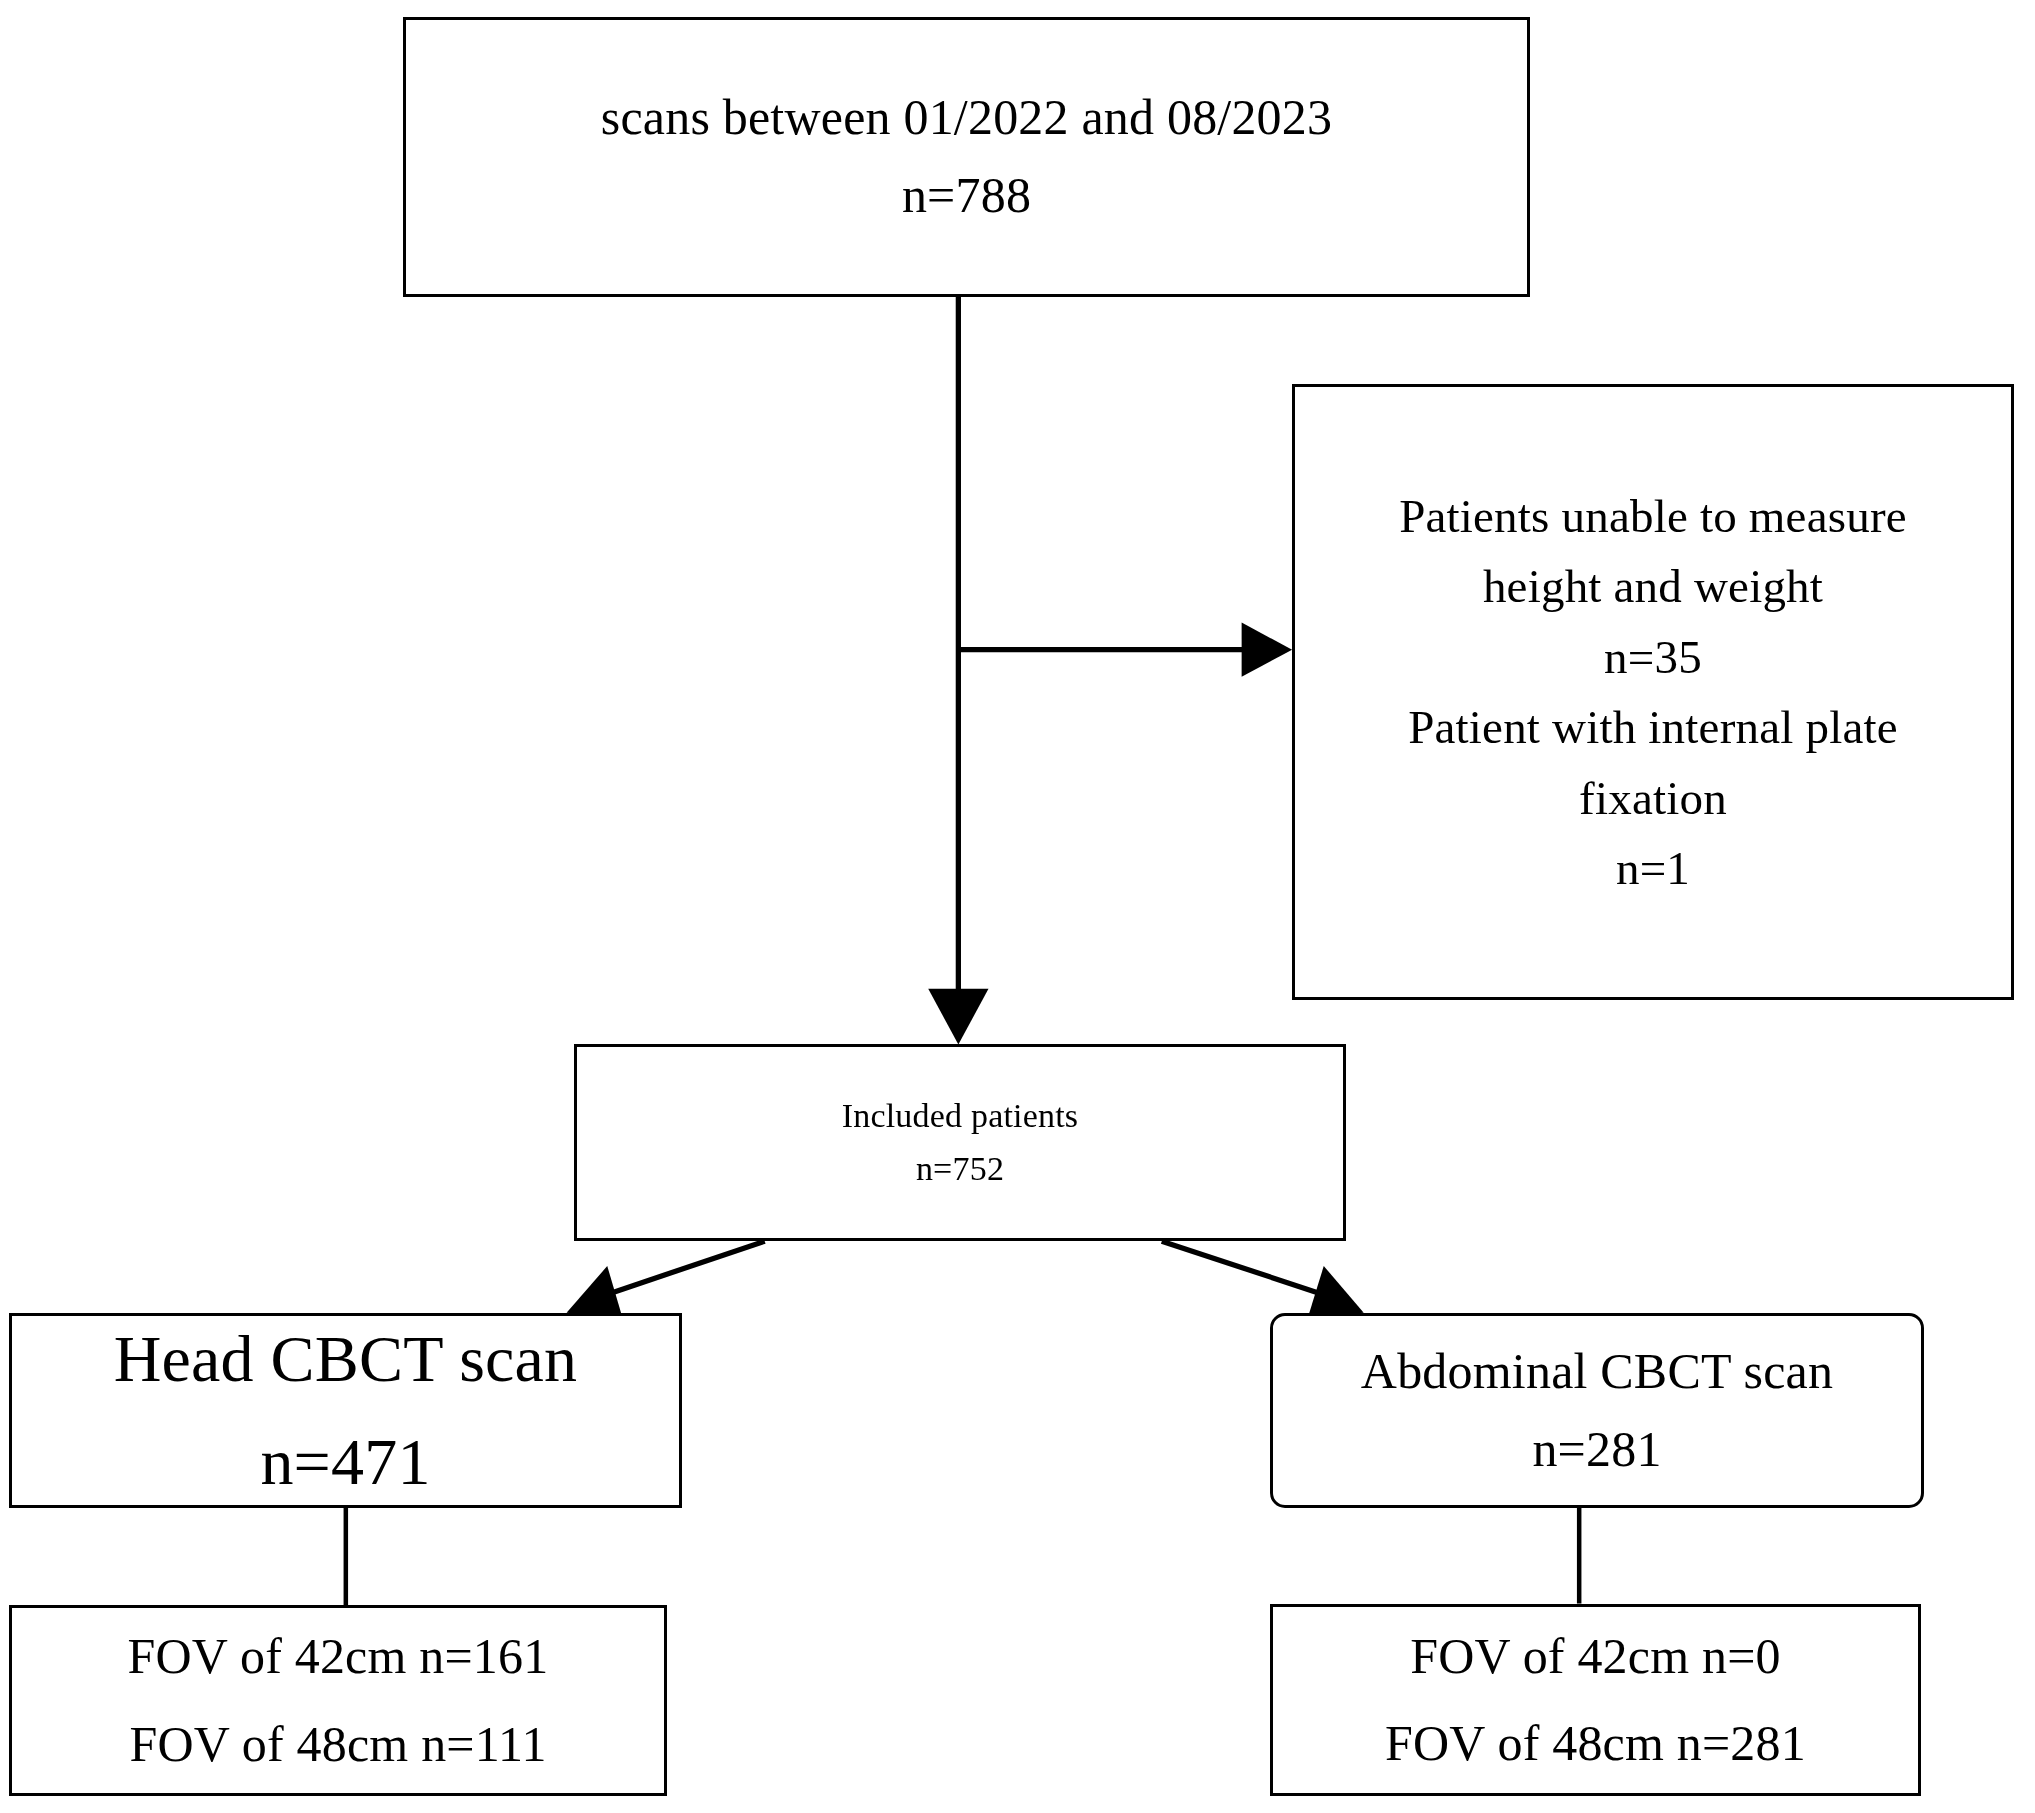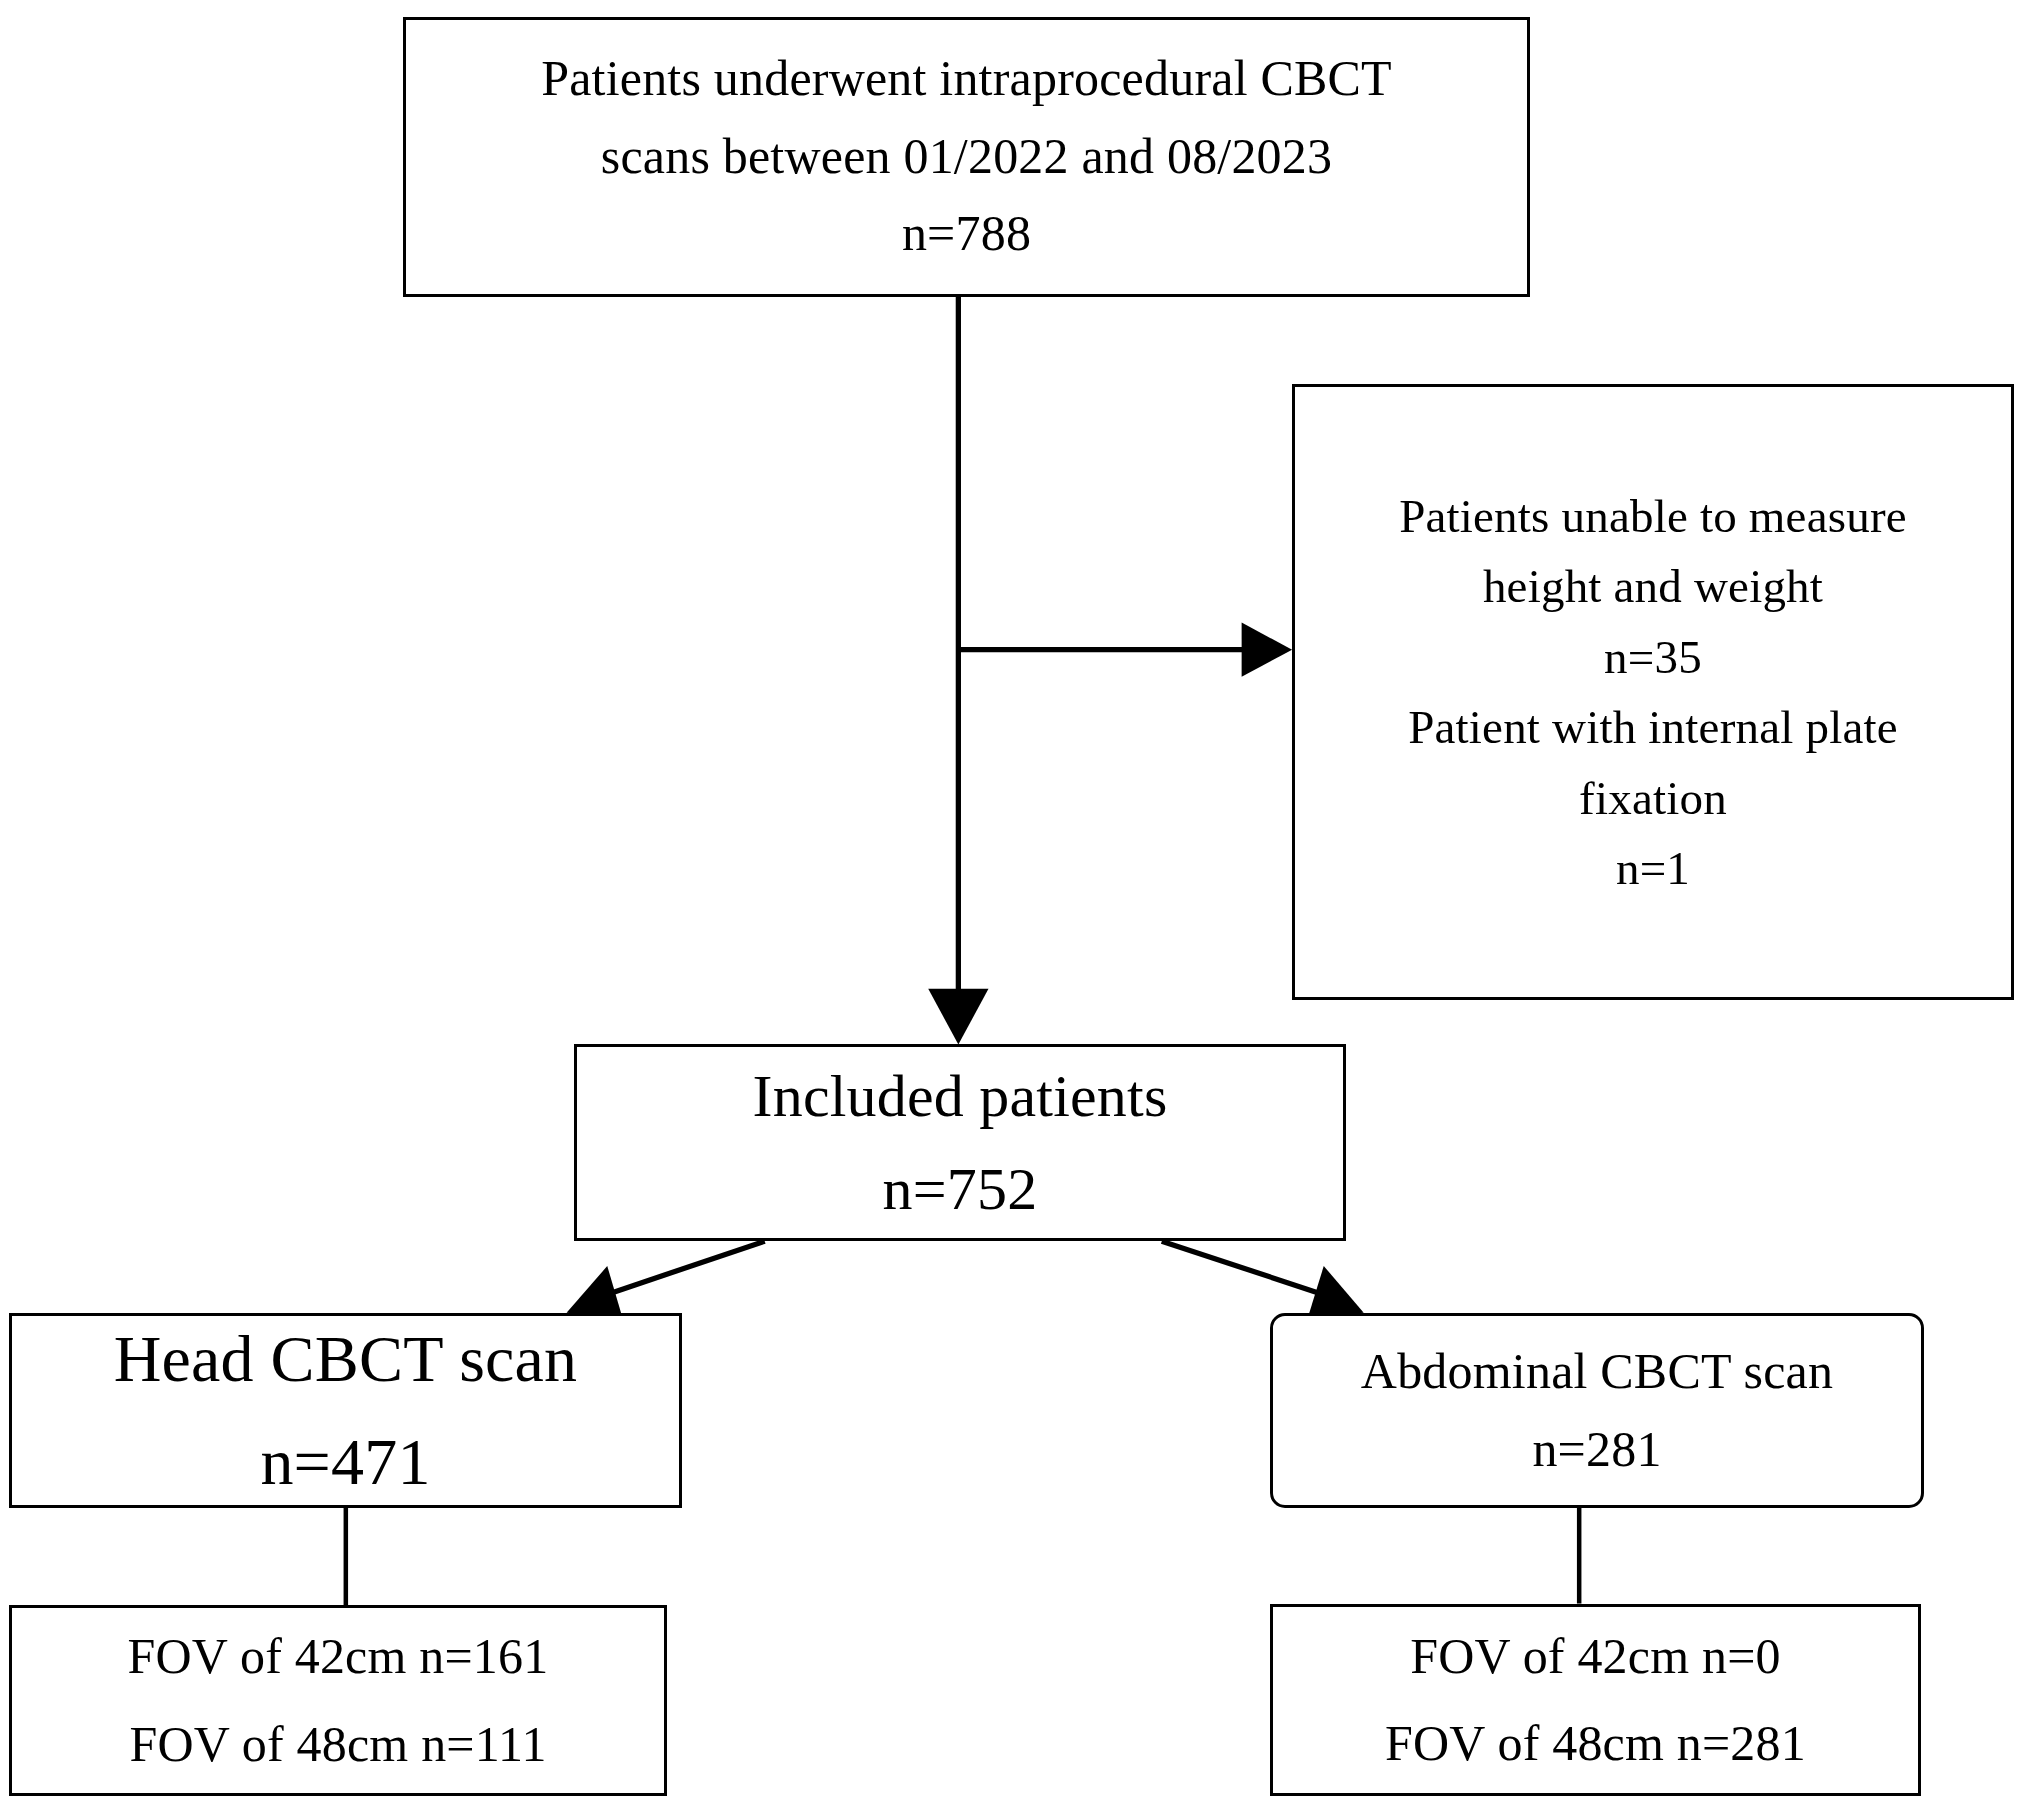--- a/index.html
+++ b/index.html
@@ -52,21 +52,21 @@
   #node-screened  { left: 403px;  top: 16.6px;   width: 1127px; height: 280px; }
   #node-excluded  { left: 1292px; top: 384px;  width: 722px;  height: 616px; }
   #node-included  { left: 574px;  top: 1044px; width: 772px; height: 197px; }
   #node-head      { left: 9px;   top: 1313px; width: 673px;  height: 195px; }
   #node-abdominal { left: 1270px; top: 1313px; width: 654px;  height: 195px; border-radius: 15px; }
   #node-head-fov  { left: 9px;   top: 1605px; width: 658px;  height: 191px; }
   #node-abd-fov   { left: 1270px; top: 1604px; width: 651px;  height: 192px; }
 
   #node-screened  .line { font-size: 50px; }
   #node-excluded  .line { font-size: 47px; line-height: 1.5; }
-  #node-included  .line { font-size: 60px; }
+  #node-included  .line { font-size: 34px; }
   #node-head      .line { font-size: 66px; text-align: center; }
   #node-abdominal .line { font-size: 50px; }
   #node-head-fov  .line { font-size: 50px; line-height: 1.75; }
   #node-abd-fov   .line { font-size: 50px; line-height: 1.75; }
 </style>
 </head>
 <body>
 
 <div id="canvas">
 
@@ -100,21 +100,20 @@
     <g>
       <line x1="459" y1="2001" x2="459" y2="2130" stroke="#000000" stroke-width="6"></line>
     </g>
 
     <g>
       <line x1="2096" y1="2001" x2="2096" y2="2128" stroke="#000000" stroke-width="6"></line>
     </g>
   </svg>
 
   <div class="node" id="node-screened">
-    <span class="line">Patients underwent intraprocedural CBCT</span>
     <span class="line">scans between 01/2022 and 08/2023</span>
     <span class="line">n=788</span>
   </div>
 
   <div class="node tight" id="node-excluded">
     <span class="line">Patients unable to measure</span>
     <span class="line">height and weight</span>
     <span class="line">n=35</span>
     <span class="line">Patient with internal plate</span>
     <span class="line">fixation</span>

